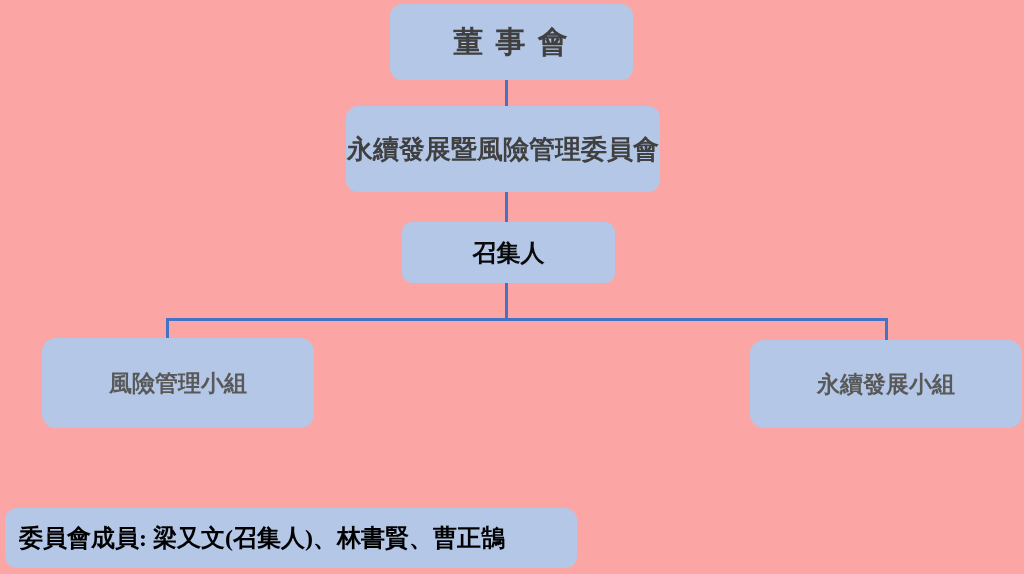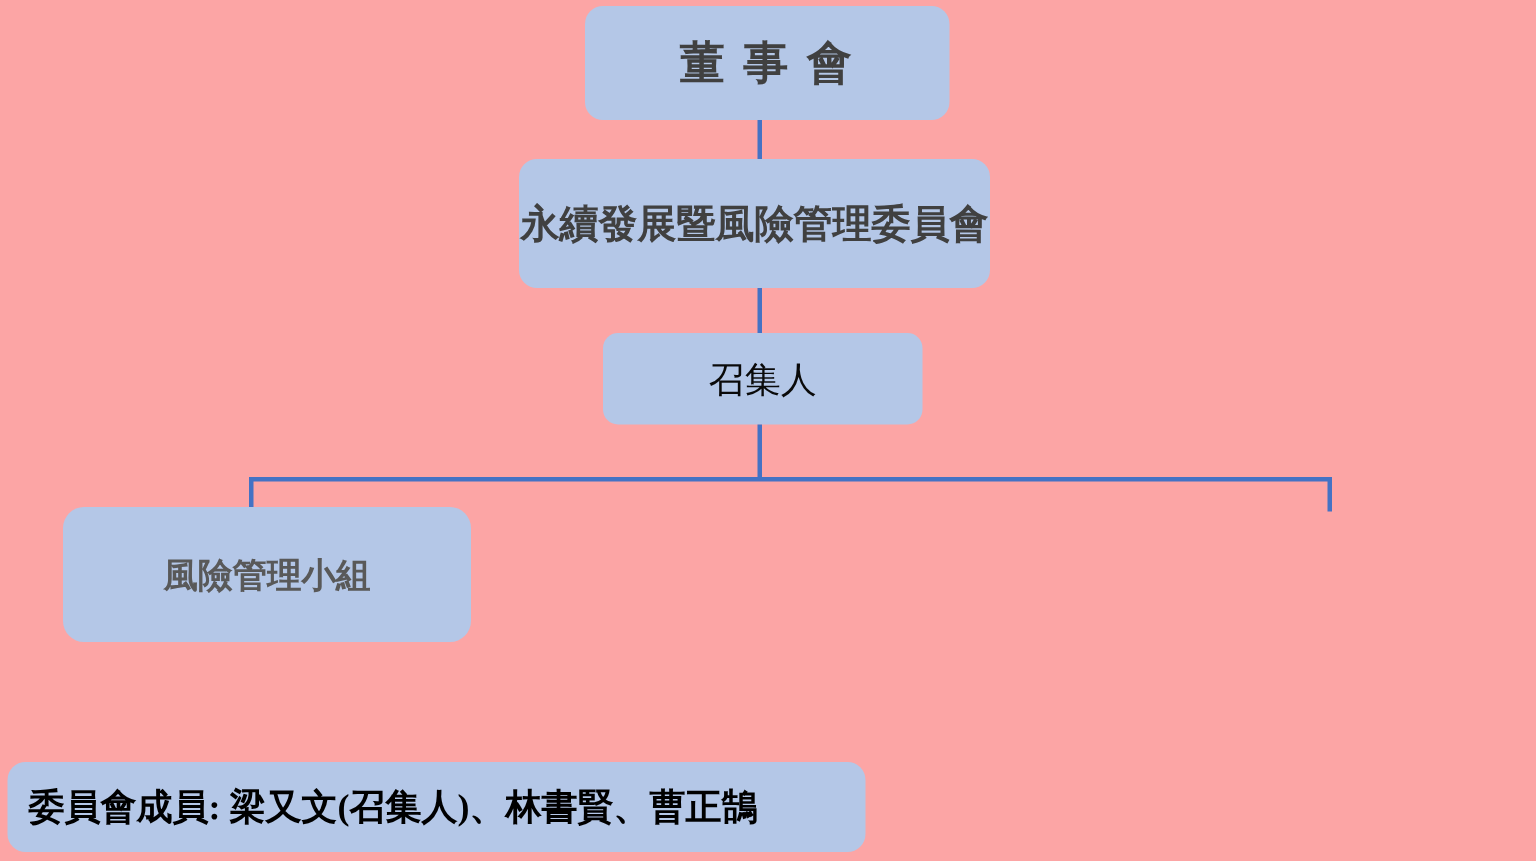--- a/index.html
+++ b/index.html
@@ -38,21 +38,21 @@
     letter-spacing: 2px;
   }
   .node-committee {
     left: 332px; top: 106px; width: 314px; height: 86px;
     border-radius: 12px;
     font-size: 26px; font-weight: bold; margin-left: 14px;
   }
   .node-convener {
     left: 402px; top: 222px; width: 213px; height: 61px;
     border-radius: 10px;
-    font-size: 24px; font-weight: normal;
+    font-size: 24px; font-weight: bold;
     color: #0a0a0a;
   }
   .node-team {
     width: 272px; height: 90px;
     border-radius: 14px;
     font-size: 23px; font-weight: 700;
     color: var(--text-secondary);
   }
   .node-risk { left: 42px; top: 338px; }
   .node-sustain { left: 750px; top: 340px; height: 88px; }
@@ -100,16 +100,17 @@
   <div class="connector conn-v conn-low"></div>
 
   <div class="connector conn-h conn-branch"></div>
 
   <div class="connector conn-v conn-left"></div>
 
   <div class="connector conn-v conn-right"></div>
 
   <div class="node node-team node-risk">風險管理小組</div>
 
+  <div class="node node-team node-sustain">永續發展小組</div>
 
   <div class="footnote">委員會成員: 梁又文(召集人)、林書賢、曹正鵠</div>
 
 </div>
 
 </body></html>

